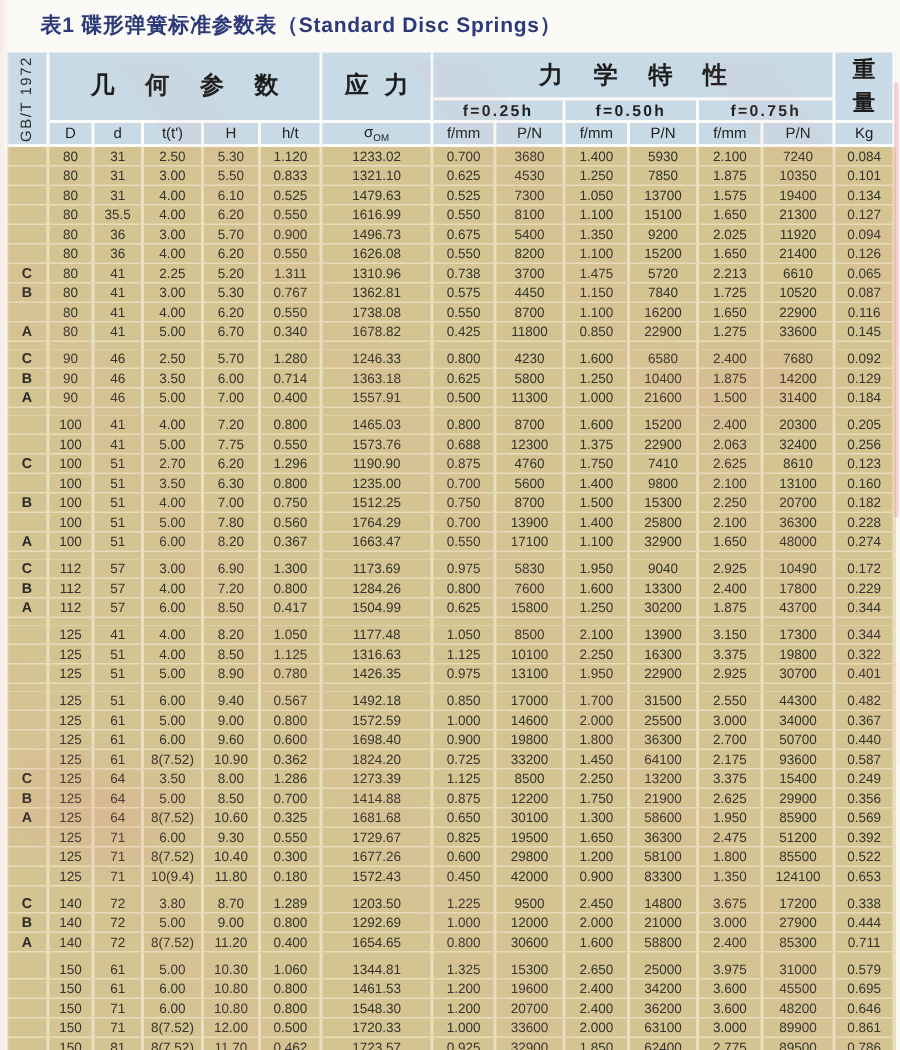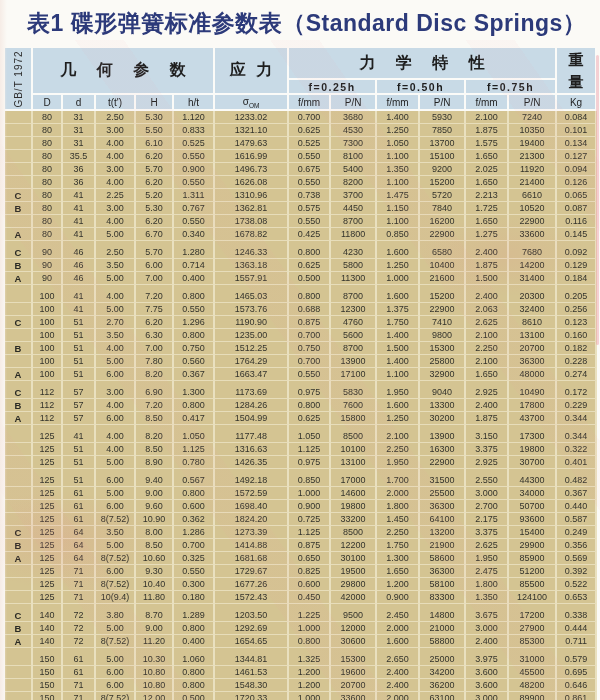--- a/index.html
+++ b/index.html
@@ -10,21 +10,21 @@
   }
   body::before{ 
     content:"";position:absolute;left:0;top:0;width:7px;height:700px;
     background:linear-gradient(90deg,#f6ece6,rgba(246,236,230,0));pointer-events:none;z-index:5;
   }
   .edge-streak{
     position:absolute;right:1px;top:55px;width:3px;height:290px;
     background:rgba(235,130,145,.35);z-index:5;pointer-events:none;border-radius:2px;
   }
   .page-title{
-    color:#2c3a7a;font-weight:bold;font-size:23px;letter-spacing:.5px;
+    color:#2c3a7a;font-weight:bold;font-size:14px;letter-spacing:.5px;
     padding:8px 12px 0 27px;white-space:nowrap;
   }
   table{
     border-collapse:separate;border-spacing:0;table-layout:fixed;
     width:592px;margin:9px 0 0 5px;
   }
   
   thead th{
     background:#c8dae6;color:#1e1e1e;font-weight:bold;
     border-right:2px solid #fbfbf8;border-bottom:2px solid #fbfbf8;

